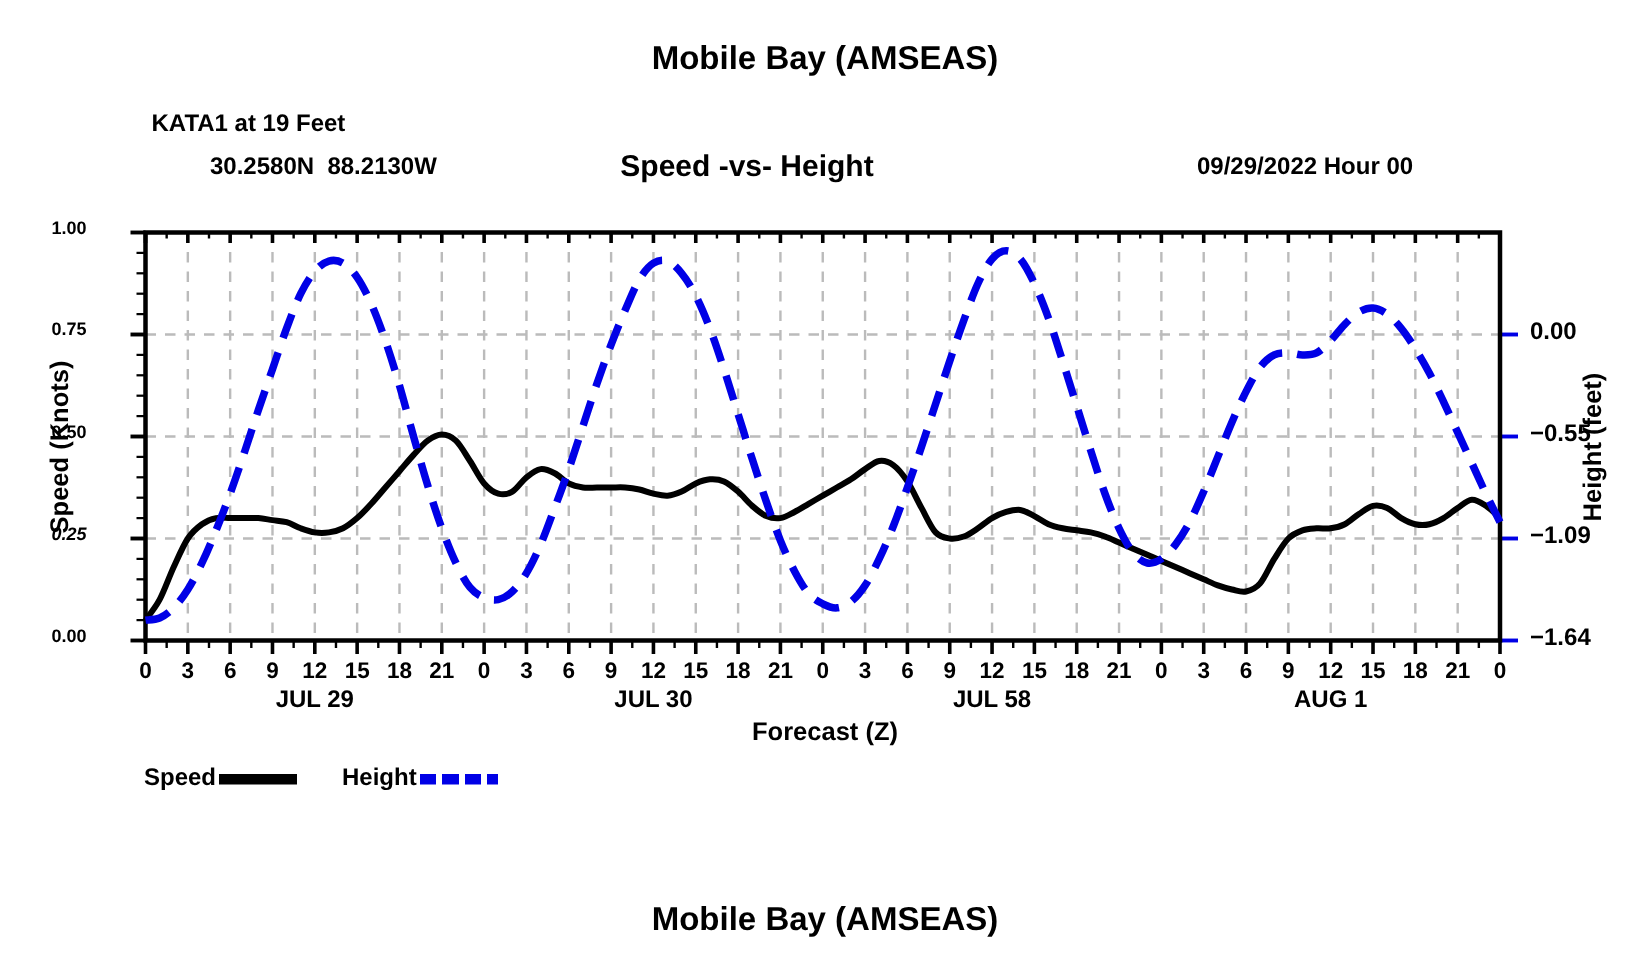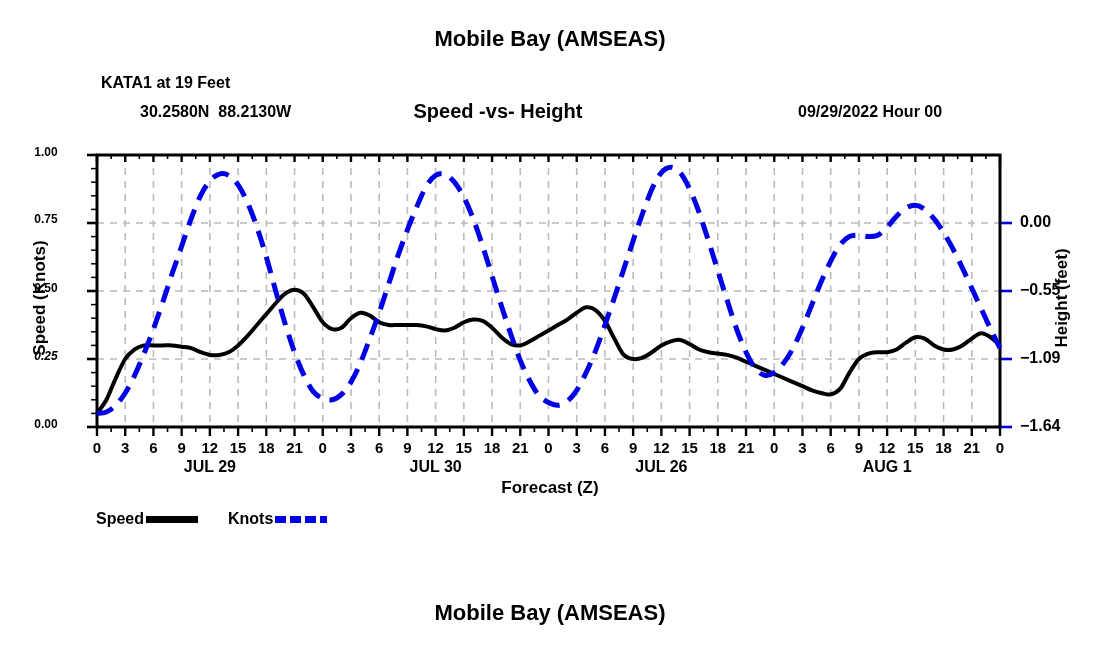--- a/index.html
+++ b/index.html
@@ -399,30 +399,30 @@
       <div class="xtick" style="left: 845.906px; top: 439px;">9</div>
       <div class="xtick" style="left: 874.125px; top: 439px;">12</div>
       <div class="xtick" style="left: 902.344px; top: 439px;">15</div>
       <div class="xtick" style="left: 930.562px; top: 439px;">18</div>
       <div class="xtick" style="left: 958.781px; top: 439px;">21</div>
       <div class="xtick" style="left: 987px; top: 439px;">0</div>
     </div>
   <div id="daylabel-layer">
       <div class="daylabel" style="left: 139.875px;">JUL 29</div>
       <div class="daylabel" style="left: 365.625px;">JUL 30</div>
-      <div class="daylabel" style="left: 591.375px;">JUL 26</div>
+      <div class="daylabel" style="left: 591.375px;">JUL 58</div>
       <div class="daylabel" style="left: 817.125px;">AUG 1</div>
     </div>
 
   <div id="legend">
     <div class="legend-entry">
       <span class="legend-text">Speed</span>
       <span class="swatch-speed"></span>
     </div>
     <div class="legend-entry">
-      <span class="legend-text">Knots</span>
+      <span class="legend-text">Height</span>
       <span class="swatch-height"></span>
     </div>
   </div>
 
   <div class="txt" id="bottom-title">Mobile Bay (AMSEAS)</div>
 
 </div>
 
 </body></html>

